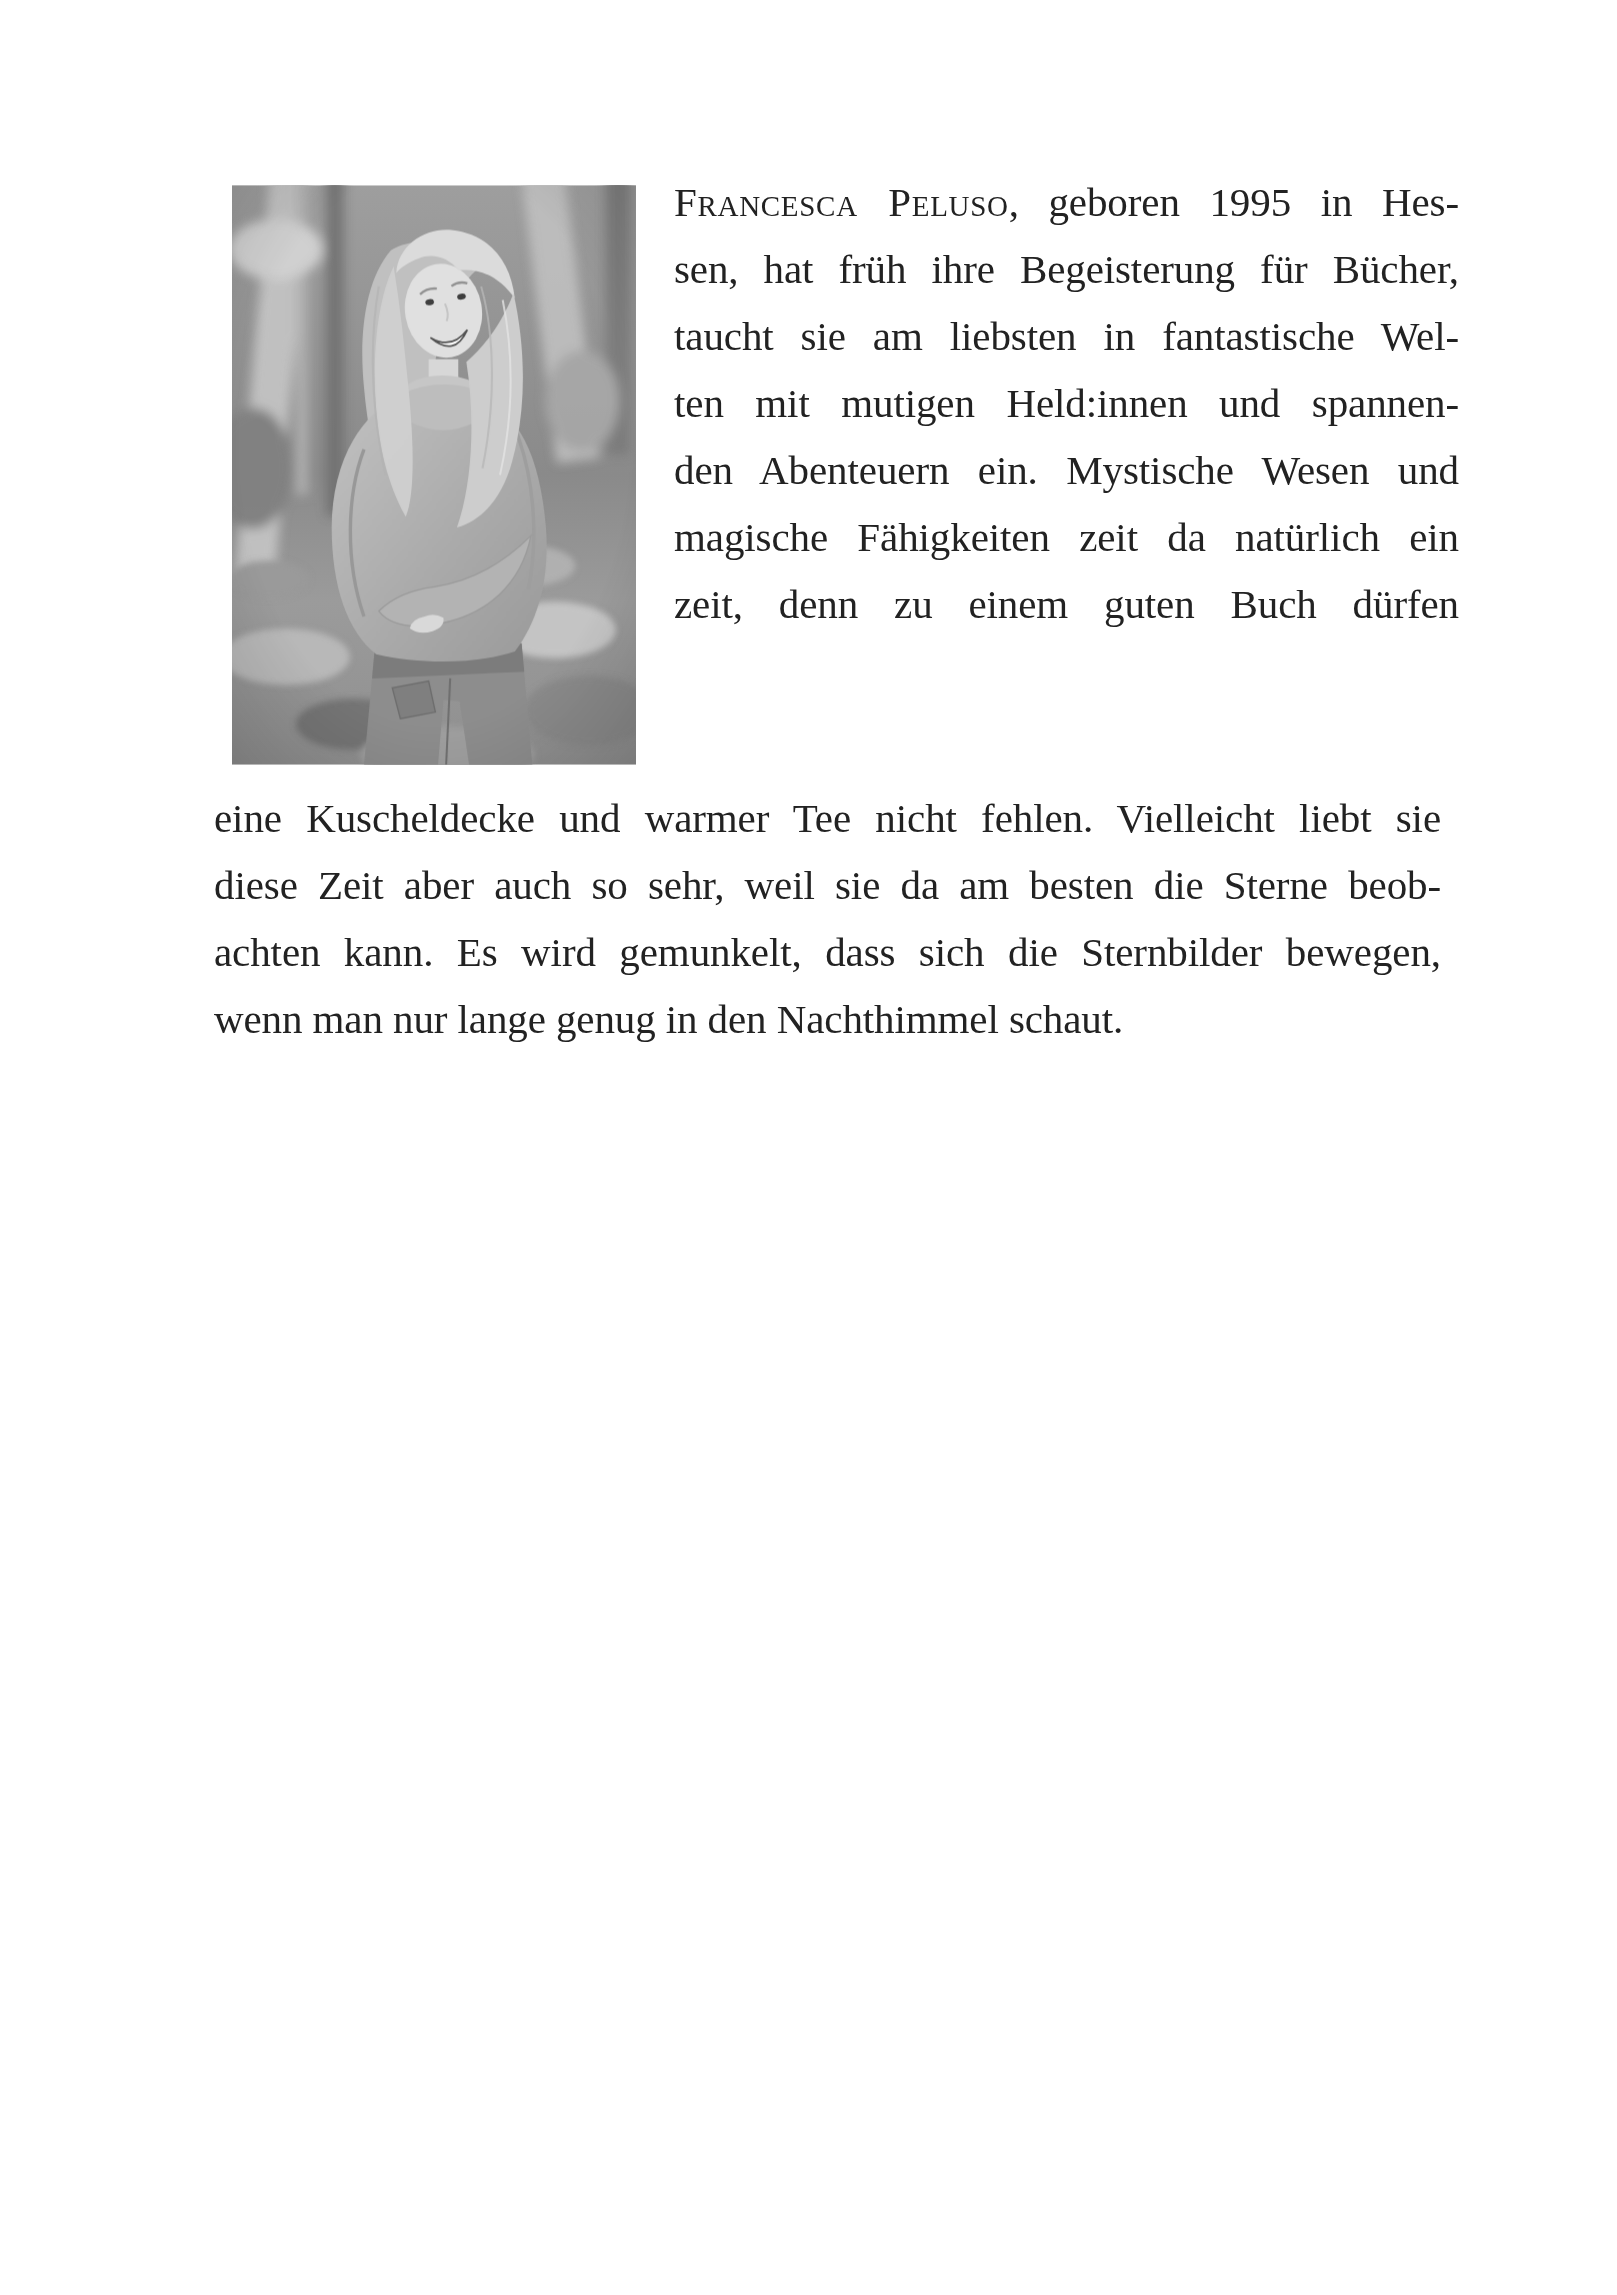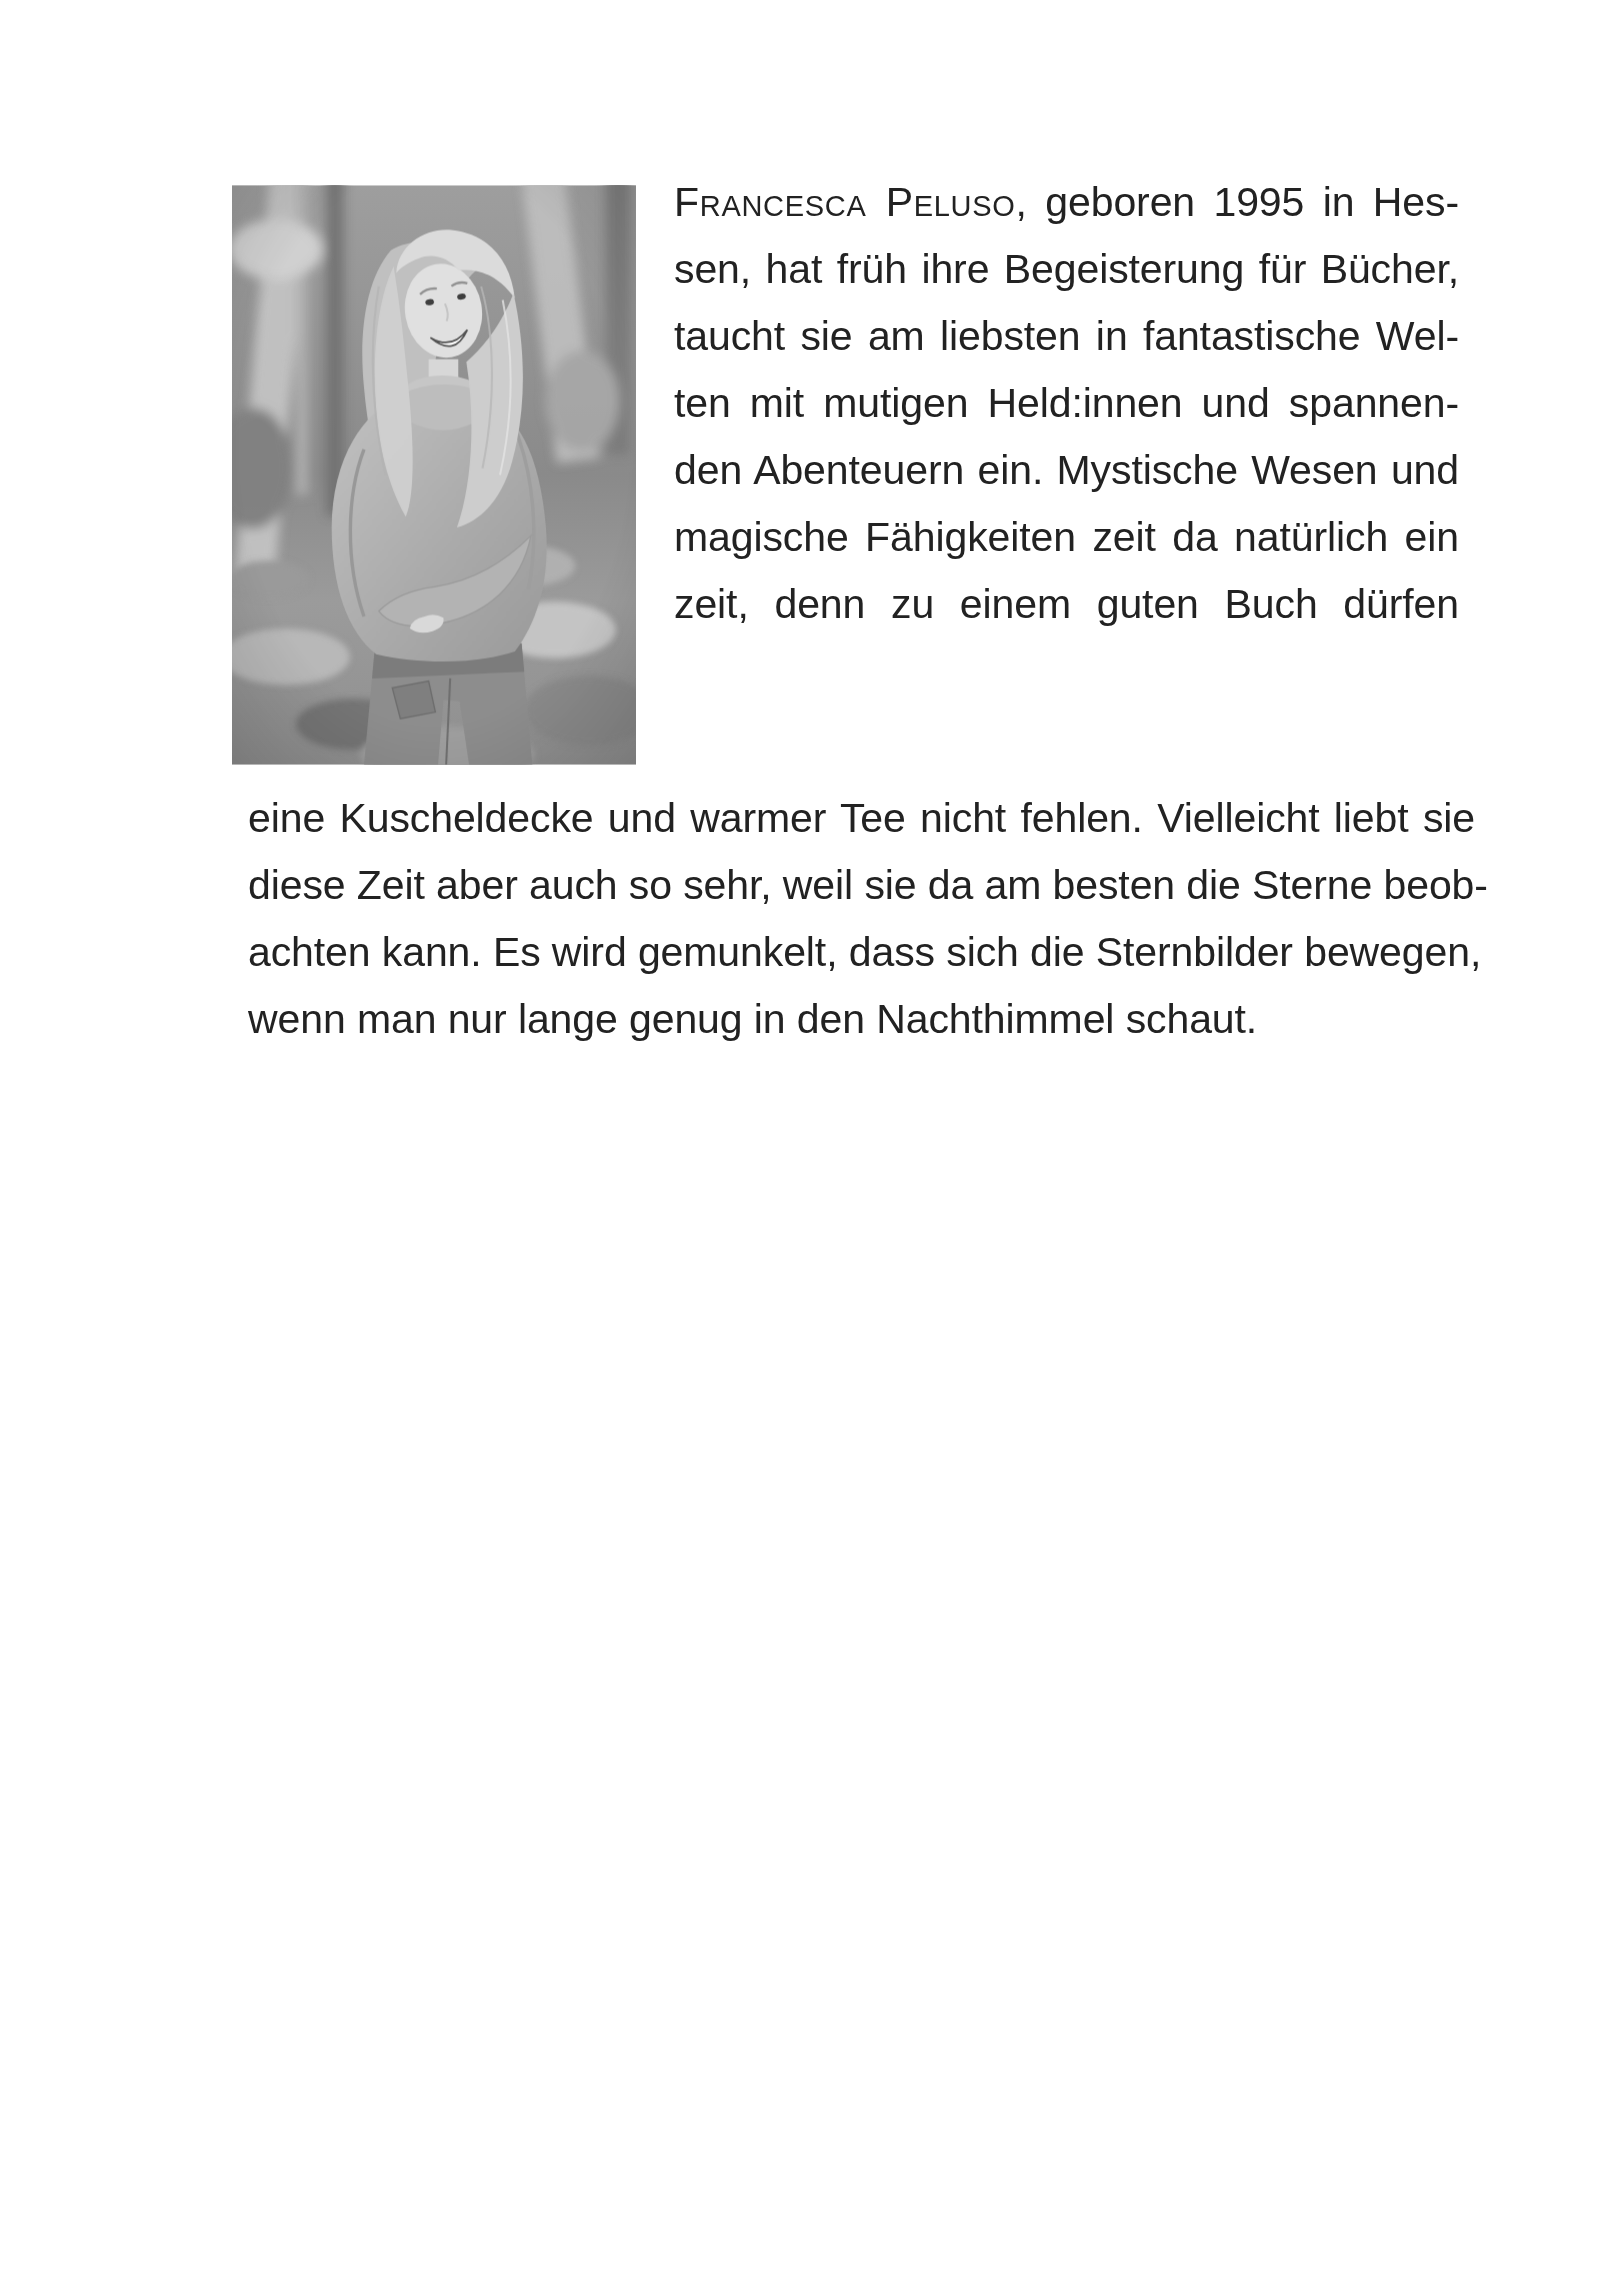--- a/index.html
+++ b/index.html
@@ -1,21 +1,21 @@
 <!DOCTYPE html>
 <html style="font-size:10.8px"><head>
 <meta charset="utf-8">
 <style>
   html, body { margin: 0; padding: 0; background: #ffffff; }
   .page {
     position: relative;
     width: 1618px;
     height: 2295px;
     background: #ffffff;
-    font-family: Liberation Sans, sans-serif;
+    font-family: Liberation Serif, serif;
     color: #222222;
     overflow: hidden;
   }
   .photo {
     position: absolute;
     left: 232px;
     top: 185px;
     width: 404px;
     height: 580px;
     margin: 0;
@@ -24,21 +24,21 @@
   }
   .photo svg { display: block; width: 100%; height: 100%; }
   .col-right {
     position: absolute;
     left: 674px;
     top: 169px;
     width: 785px;
   }
   .col-full {
     position: absolute;
-    left: 248px;
+    left: 214px;
     top: 785px;
     width: 1227px;
   }
   .line {
     height: 67px;
     line-height: 67px;
     font-size: 41px;
     letter-spacing: -0.1px;
     text-align: justify;
     text-align-last: justify;

